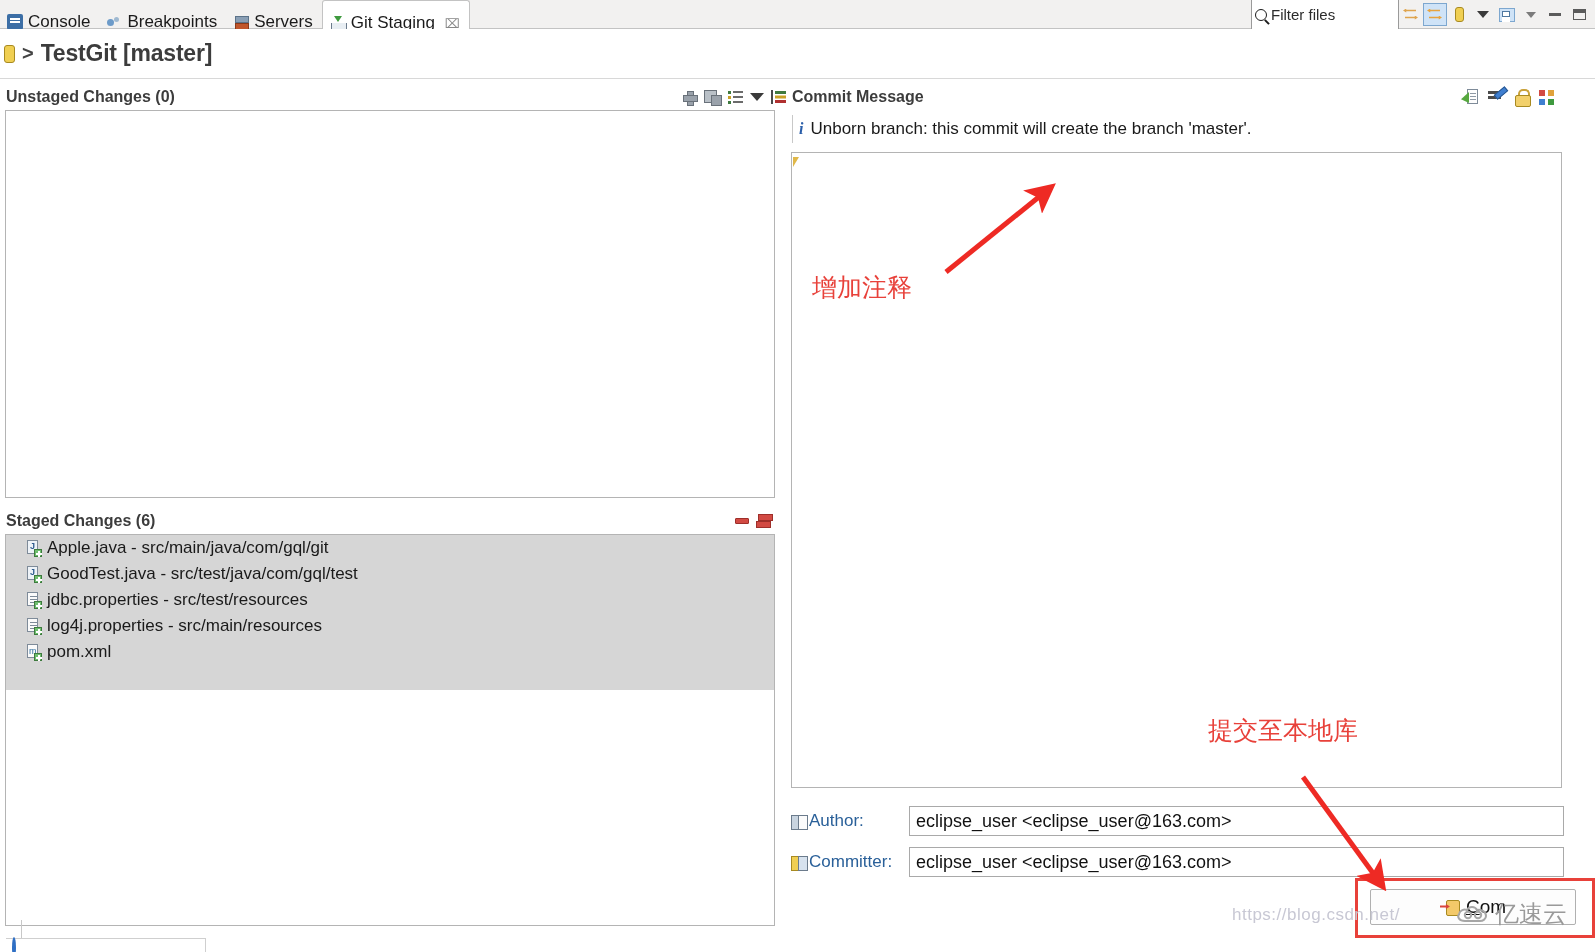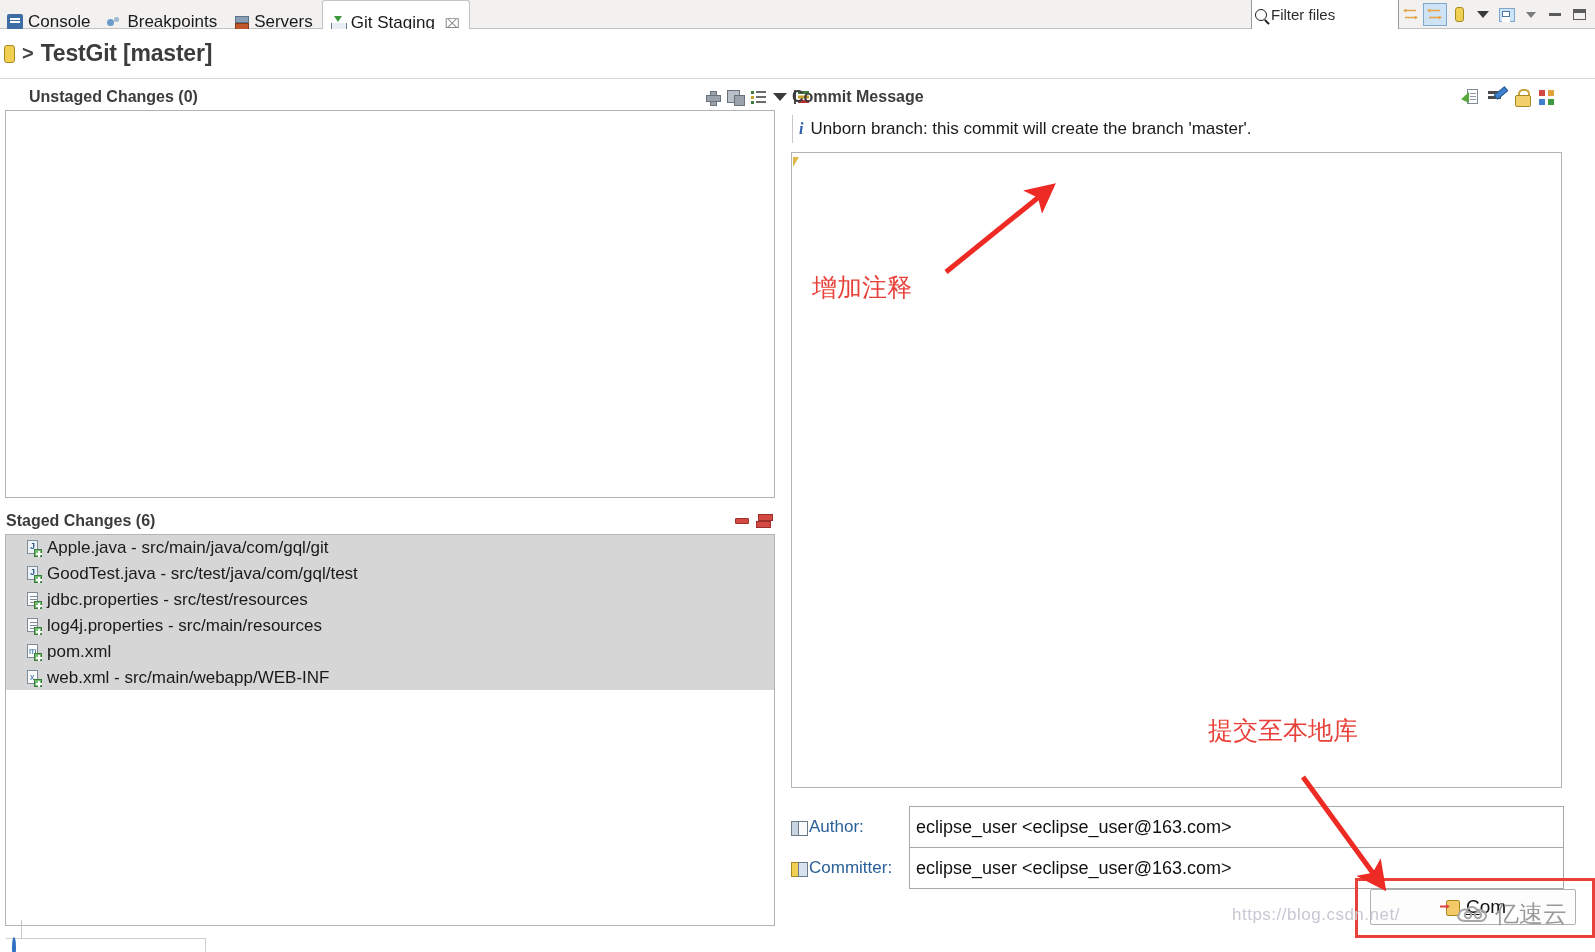--- a/index.html
+++ b/index.html
@@ -80,21 +80,21 @@
   .bc-sep { font-size:20px; color:#444; font-weight:bold; }
   .bc-title { font-size:23px; font-weight:bold; color:#3c3c3c; letter-spacing:-0.2px;}
 
   
   .sect-head {
     position:absolute; display:flex; align-items:center;
     font-size:16px; font-weight:bold; color:#3c3c3c;
   }
   .panel-box { position:absolute; background:#fff; border:1px solid #b4b4b4; }
 
-  .unstaged-head { left:6px; top:84px; width:780px; height:26px;margin-left:23px; }
+  .unstaged-head { left:6px; top:84px; width:780px; height:26px; }
   .unstaged-box { left:5px; top:110px; width:770px; height:388px; }
   .staged-head { left:6px; top:508px; width:780px; height:26px; }
   .staged-box { left:5px; top:534px; width:770px; height:392px; }
 
   .head-tools { position:absolute; right:0; top:0; display:flex; align-items:center; gap:7px; height:26px;}
 
   .ico-add { position:relative; width:15px;height:15px;}
   .ico-add::before{content:"";position:absolute;left:5px;top:1px;width:5px;height:13px;background:#9aa2ab;border:1px solid #69717a;}
   .ico-add::after{content:"";position:absolute;left:1px;top:5px;width:13px;height:5px;background:#9aa2ab;border:1px solid #69717a;}
   .ico-addall{ position:relative;width:17px;height:15px;}
@@ -165,21 +165,21 @@
   
   .ac-row { position:absolute; display:flex; align-items:center; }
   .ac-label { font-size:17px; color:#2a6099; display:flex; align-items:center; gap:3px; }
   .ico-author{position:relative;width:15px;height:15px;flex:0 0 15px;}
   .ico-author::before{content:"";position:absolute;left:0;top:1px;width:6px;height:13px;background:#c8d4e0;border:1px solid #6b7b8c;}
   .ico-author::after{content:"";position:absolute;left:7px;top:1px;width:8px;height:13px;background:#fbfbfb;border:1px solid #6b7b8c;}
   .ico-committer{position:relative;width:15px;height:15px;flex:0 0 15px;}
   .ico-committer::before{content:"";position:absolute;left:0;top:1px;width:6px;height:13px;background:#f0cf52;border:1px solid #a88a21;}
   .ico-committer::after{content:"";position:absolute;left:7px;top:1px;width:8px;height:13px;background:#d7e2ee;border:1px solid #6b7b8c;}
   .ac-input {
-    background:#fff; border:1px solid #a9a9a9; height:42px;
+    background:#fff; border:1px solid #a9a9a9; height:30px;
     display:flex; align-items:center; padding-left:6px;
     font-size:18px; color:#111;
   }
 
   
   .btn {
     position:absolute; height:36px; background:#fdfdfd;
     border:1px solid #b0b0b0; border-radius:2px;
     display:flex; align-items:center; justify-content:center; gap:8px;
     font-size:19px; color:#111;
@@ -330,27 +330,20 @@
         </span>
       <span>log4j.properties - src/main/resources</span>
     </div>
     <div class="filerow">
       <span class="fileicon pom">
           <span class="pg"></span>
           <span class="plus"></span>
         </span>
       <span>pom.xml</span>
     </div>
-    <div class="filerow">
-      <span class="fileicon xml">
-          <span class="pg"></span>
-          <span class="plus"></span>
-        </span>
-      <span>web.xml - src/main/webapp/WEB-INF</span>
-    </div>
   </div>
 
   <div class="sect-head cm-head">
     <span>Commit Message</span>
     <span class="cm-tools">
       <span class="ico-amend">
           <span class="pg"></span>
           <span class="lf"></span>
         </span>
       <span class="ico-signoff"></span>

